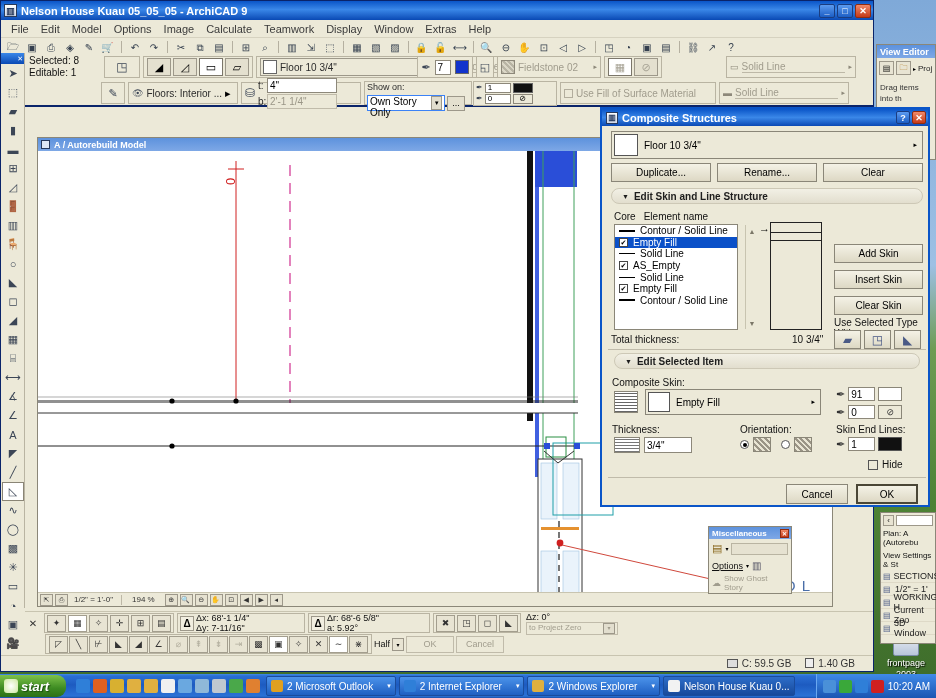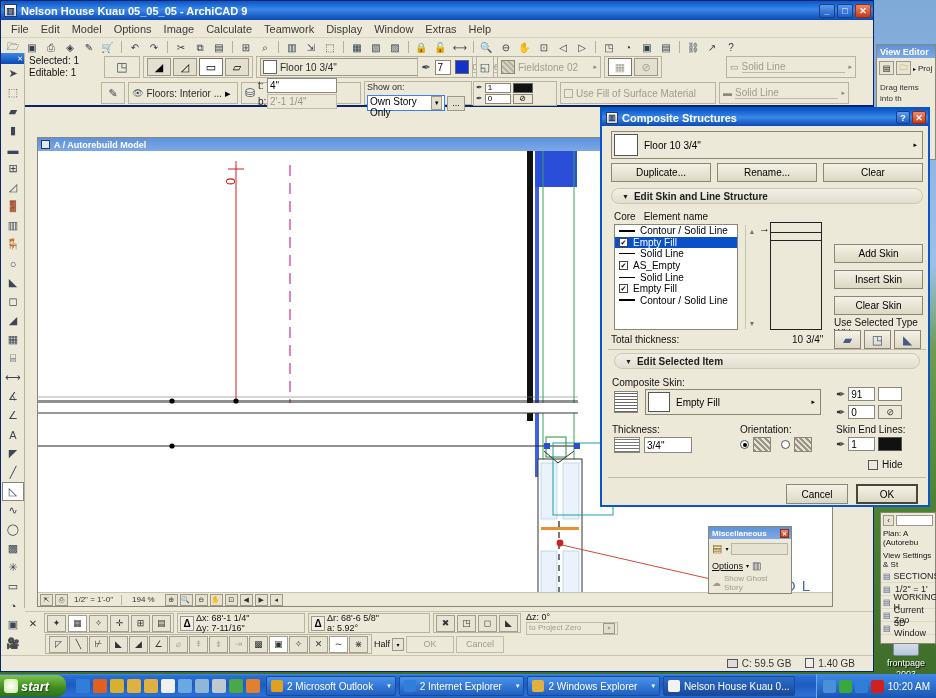--- a/index.html
+++ b/index.html
@@ -333,21 +333,21 @@
         <div class="tool">◔</div>
         <div class="tool">▣</div>
         <div class="tool">🎥</div>
       </div>
   </div>
 
   <div id="infobox">
 
     <div class="ibrow" style="top:1px;">
       <div style="width:76px;font-size:10px;line-height:12px;padding-left:4px;color:#111;">
-        <div>Selected: 1</div>
+        <div>Selected: 8</div>
         <div>Editable: 1</div>
       </div>
       <div class="pnl" style="width:36px;justify-content:center;">
         <span style="font-size:12px;color:#3c4656;">◳</span>
       </div>
       <div class="pnl" id="geomethods" style="gap:2px;">
           <span class="cellbtn">◢</span>
           <span class="cellbtn">◿</span>
           <span class="cellbtn on">▭</span>
           <span class="cellbtn">▱</span>

